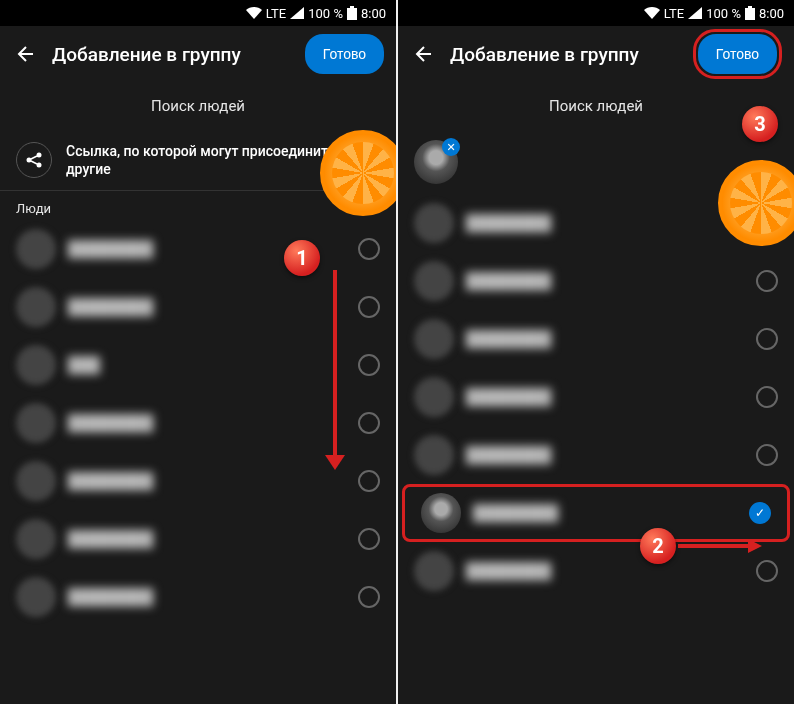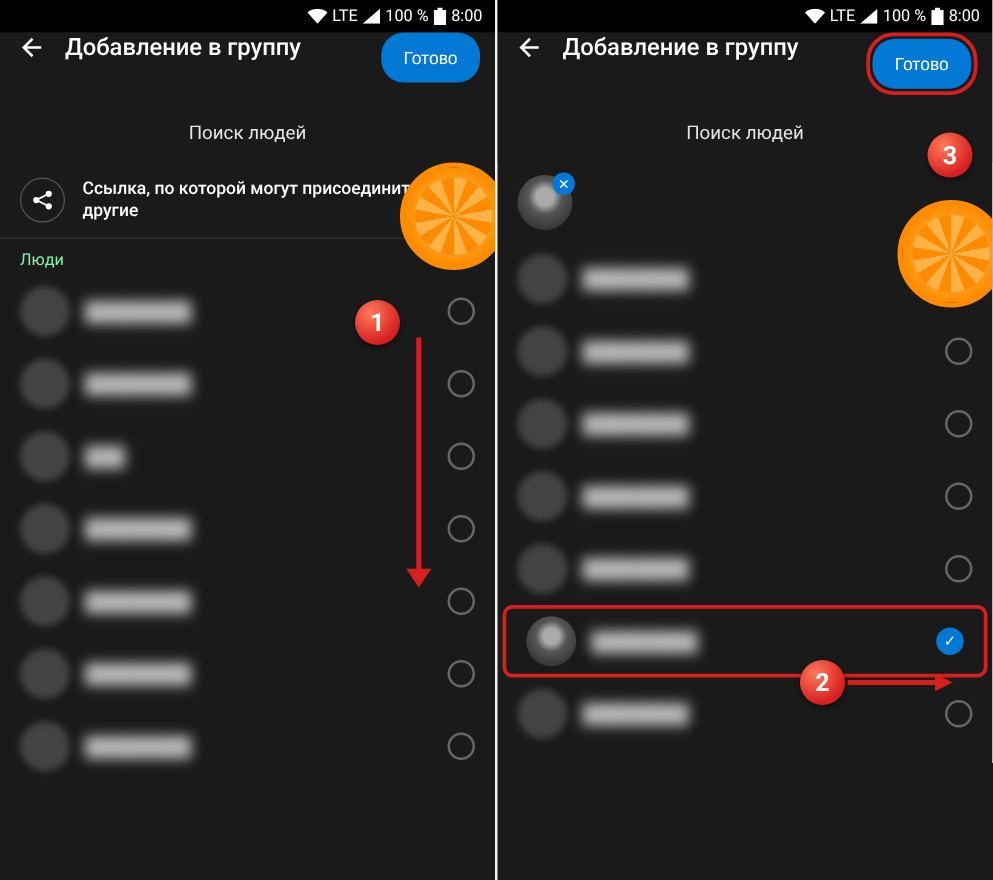--- a/index.html
+++ b/index.html
@@ -28,21 +28,21 @@
     align-items: center;
     padding: 0 10px;
     font-size: 13px;
     gap: 6px;
     background: #000;
   }
   .status-icons { display: flex; align-items: center; gap: 4px; text-align: right; }
   .header {
     height: 56px;
     display: flex;
-    align-items: flex-start;
+    align-items: center;
     padding: 0 12px;
     gap: 16px;
     background: #1a1a1a;
   }
   .back-arrow {
     width: 24px;
     height: 24px;
     display: flex;
     align-items: center;
     justify-content: center;
@@ -96,21 +96,21 @@
   }
   .share-text {
     font-size: 14px;
     line-height: 1.3;
     color: #fff;
     font-weight: 500;
   }
   .section-label {
     padding: 10px 16px 4px;
     font-size: 13px;
-    color: #86efac;
+    color: #e5e5e5;
   }
   .contact-list {
     display: flex;
     flex-direction: column;
   }
   .contact-row {
     display: flex;
     align-items: center;
     padding: 10px 16px;
     gap: 12px;

